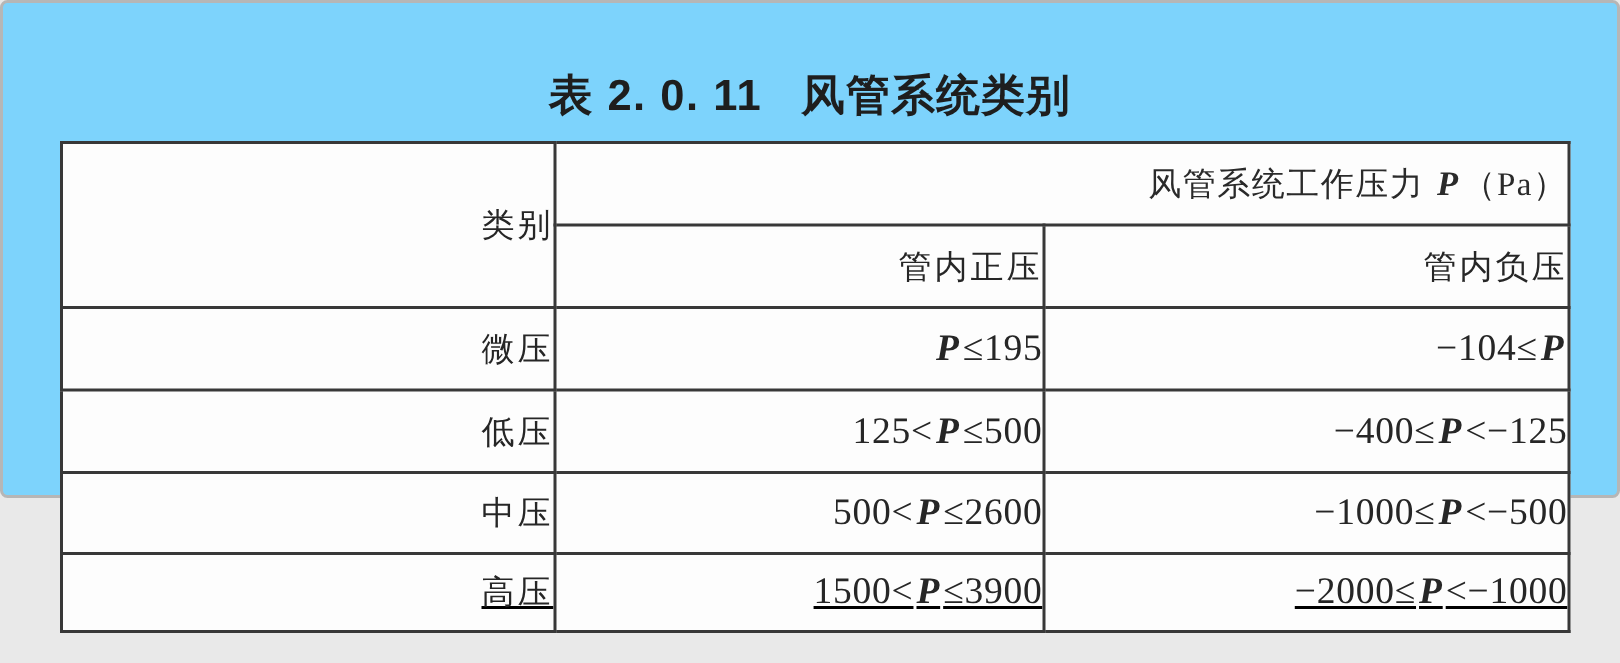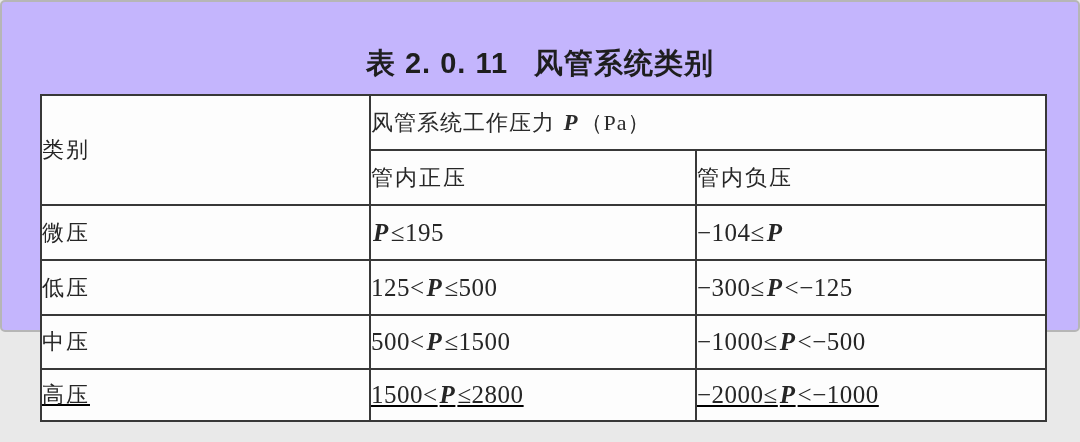--- a/index.html
+++ b/index.html
@@ -11,21 +11,21 @@
     font-family: "Liberation Serif", "DejaVu Serif", serif;
     overflow: hidden;
   }
   .card {
     position: absolute;
     left: 0;
     top: 0;
     box-sizing: border-box;
     width: 1080px;
     height: 332px;
-    background: #c4b5fd;
+    background: #7dd3fc;
     border: 2px solid #b6b6b6;
     border-radius: 5px;
   }
   .doc-title {
     position: absolute;
     top: 42px;
     left: 0;
     width: 100%;
     text-align: center;
     font-family: "Liberation Sans", "DejaVu Sans", sans-serif;
@@ -39,21 +39,21 @@
     position: absolute;
     left: 38px;
     top: 92px;
     width: 1005px;
     border-collapse: collapse;
     table-layout: fixed;
     background: #fdfdfd;
   }
   table.main td {
     border: 2px solid #383838;
-    text-align: left;
+    text-align: right;
     vertical-align: middle;
     padding: 0;
     color: #262626;
     overflow: hidden;
   }
   tr.hrow1 { height: 55px; }
   tr.hrow2 { height: 55px; }
   tr.drow  { height: 55px; }
   tr.drow3 { height: 54px; }
   tr.drow4 { height: 52px; text-decoration: underline; }
@@ -112,30 +112,30 @@
 
     <tr class="drow">
       <td class="cjk">微压</td>
       <td class="formula"><span></span><span class="var">P</span><span>≤195</span></td>
       <td class="formula"><span>−104≤</span><span class="var">P</span><span></span></td>
     </tr>
 
     <tr class="drow">
       <td class="cjk">低压</td>
       <td class="formula"><span>125&lt;</span><span class="var">P</span><span>≤500</span></td>
-      <td class="formula"><span>−300≤</span><span class="var">P</span><span>&lt;−125</span></td>
+      <td class="formula"><span>−400≤</span><span class="var">P</span><span>&lt;−125</span></td>
     </tr>
 
     <tr class="drow3">
       <td class="cjk">中压</td>
-      <td class="formula"><span>500&lt;</span><span class="var">P</span><span>≤1500</span></td>
+      <td class="formula"><span>500&lt;</span><span class="var">P</span><span>≤2600</span></td>
       <td class="formula"><span>−1000≤</span><span class="var">P</span><span>&lt;−500</span></td>
     </tr>
 
     <tr class="drow4">
       <td class="cjk">高压</td>
-      <td class="formula"><span>1500&lt;</span><span class="var">P</span><span>≤2800</span></td>
+      <td class="formula"><span>1500&lt;</span><span class="var">P</span><span>≤3900</span></td>
       <td class="formula"><span>−2000≤</span><span class="var">P</span><span>&lt;−1000</span></td>
     </tr>
   </tbody>
     </table>
 
 </div>
 
 </body></html>

